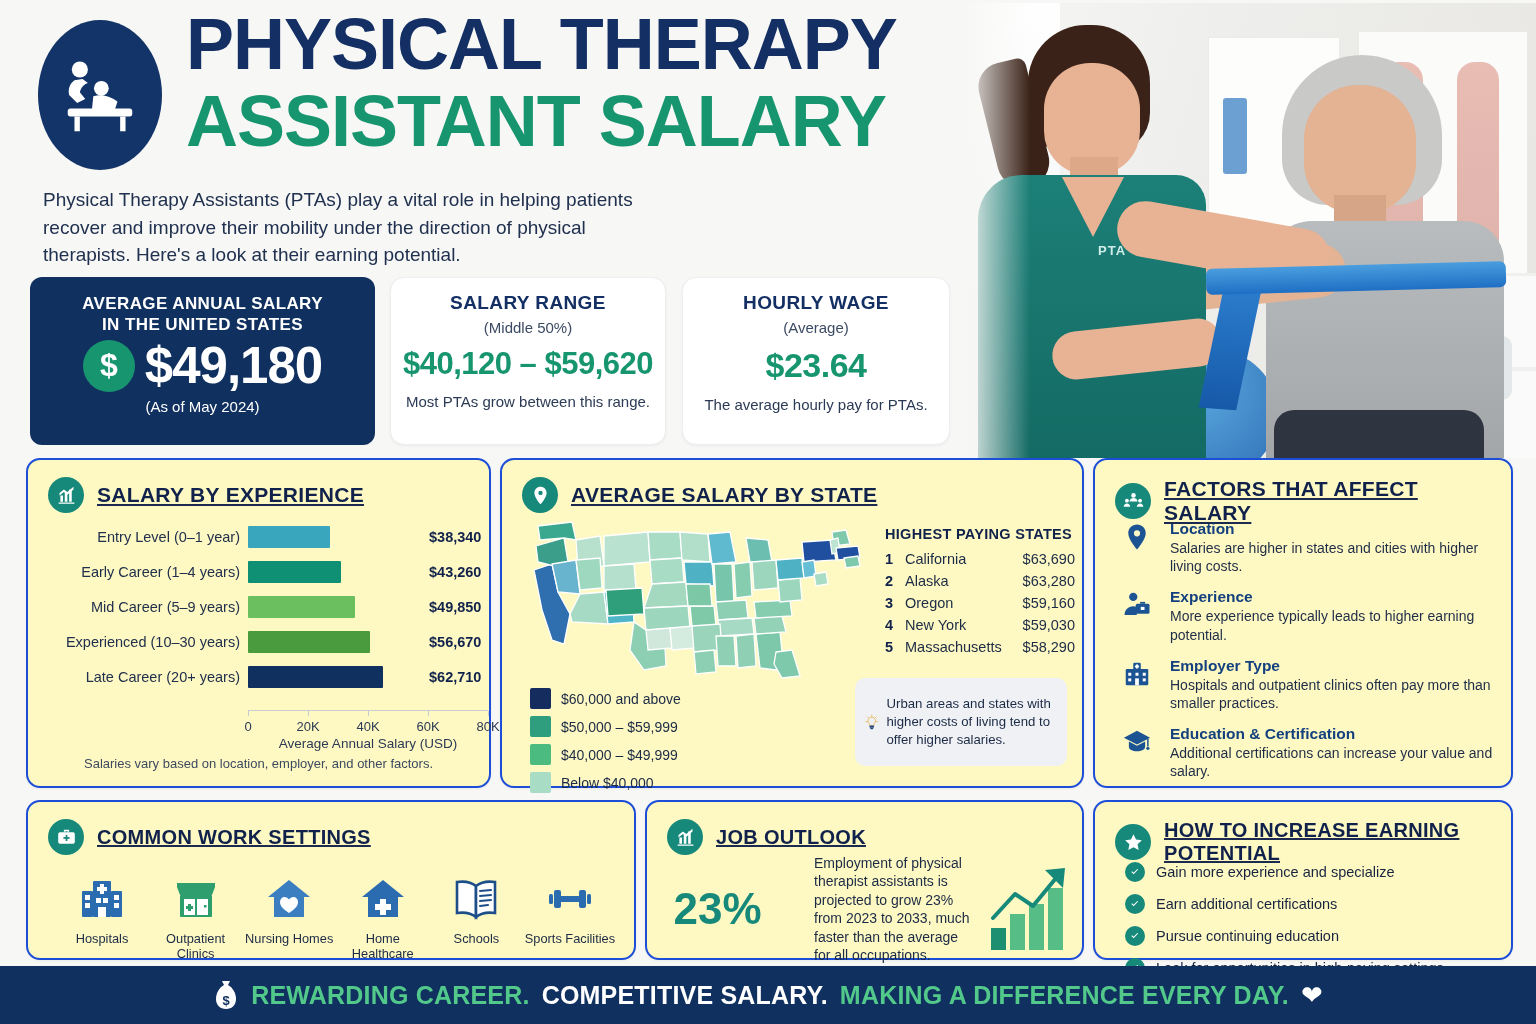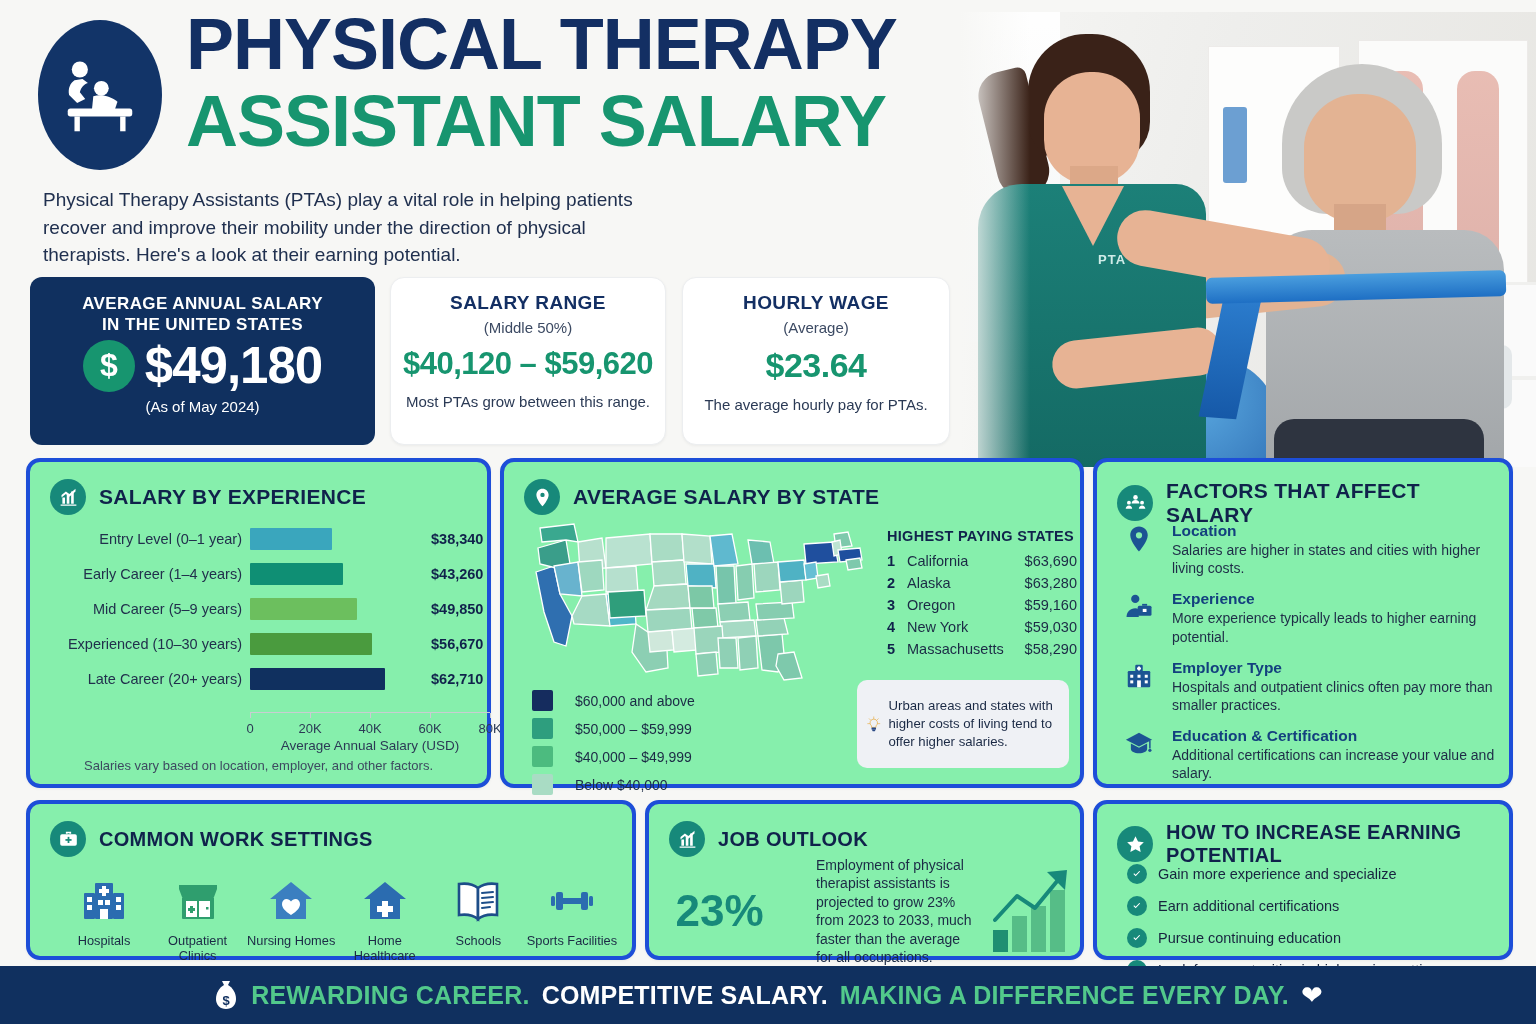--- a/index.html
+++ b/index.html
@@ -9,21 +9,21 @@
     background:#f7f7f5;
     position:relative;
     overflow:hidden;
     color:#1b2a4e;
   }
   .page { position:relative; width:1536px; height:1024px; }
 
   
   .header { position:absolute; left:0; top:0; width:1536px; height:455px; }
   .photo {
-    position:absolute; left:960px; top:12px; width:576px; height:455px;
+    position:absolute; left:960px; top:3px; width:576px; height:455px;
     overflow:hidden; background:#e9eaea;
   }
   .photo-bg { position:absolute; inset:0;
     background:
       linear-gradient(180deg,#f2f2f0 0%, #eceae6 55%, #e4e2de 100%);
   }
   .pb-wall { position:absolute; left:0; top:0; width:100%; height:100%;
     background:linear-gradient(105deg,#f6f6f4 0%,#eeeeec 40%,#e7e6e2 100%); }
   .pb-window { position:absolute; left:-10px; top:0; width:110px; height:330px;
     background:linear-gradient(180deg,#ffffff,#f3f5f6); opacity:.95; }
@@ -118,22 +118,22 @@
   .card-range { left:390px; width:276px; height:168px; }
   .card-hour { left:682px; width:268px; height:168px; }
   .card-w .ttl { font:700 19px "Liberation Sans",sans-serif; color:#132f63;
     letter-spacing:.4px; padding-top:14px; }
   .card-w .sub { font:400 15px "Liberation Sans",sans-serif; color:#3c4a63; margin-top:5px; }
   .card-w .big { font:900 31px "Liberation Sans",sans-serif; color:#17956f; margin-top:10px; letter-spacing:-.5px;}
   .card-w .big.h { font-size:34px; }
   .card-w .note { font:400 15px/1.35 "Liberation Sans",sans-serif; color:#2b3a55; margin-top:10px; }
 
   
-  .panel { position:absolute; background:#86efac; border-radius:14px;
-    border:4px solid #1d4ed8; box-shadow:0 1px 3px rgba(0,0,0,.05); }
+  .panel { position:absolute; background:#fef9c3; border-radius:14px;
+    border:2px solid #1d4ed8; box-shadow:0 1px 3px rgba(0,0,0,.05);text-decoration:underline; }
   .p-exp  { left:26px;  top:458px; width:465px; height:330px; }
   .p-map  { left:500px; top:458px; width:584px; height:330px; }
   .p-fac  { left:1093px;top:458px; width:420px; height:330px; }
   .p-work { left:26px;  top:800px; width:610px; height:160px; }
   .p-job  { left:645px; top:800px; width:439px; height:160px; }
   .p-how  { left:1093px;top:800px; width:420px; height:160px; }
 
   .phead { display:flex; align-items:center; gap:13px; padding:17px 0 0 20px; }
   .phead .bubble { width:36px; height:36px; border-radius:50%; background:#17897a;
     display:flex; align-items:center; justify-content:center; flex:0 0 36px; }
@@ -156,21 +156,21 @@
     font:400 13px "Liberation Sans",sans-serif; color:#2b3a55; }
   .axtitle { position:absolute; left:200px; top:214px; width:240px; text-align:center;
     font:400 13.5px "Liberation Sans",sans-serif; color:#2b3a55; }
   .footnote { position:absolute; left:0; top:296px; width:100%; text-align:center;
     font:400 13px "Liberation Sans",sans-serif; color:#3d4a60; }
 
   
   .mapbox { position:absolute; left:22px; top:58px; width:350px; height:185px; }
   .mapbox svg { width:100%; height:100%; }
   .legend { position:absolute; left:28px; top:228px; }
-  .lrow { display:flex; align-items:center; gap:22px; margin-bottom:7px; }
+  .lrow { display:flex; align-items:center; gap:10px; margin-bottom:7px; }
   .lsw { width:21px; height:21px; border-radius:2px; }
   .ltxt { font:400 14px "Liberation Sans",sans-serif; color:#1b2a45; }
 
   .states { position:absolute; left:383px; top:66px; width:190px; }
   .sthead { font:700 14.5px "Liberation Sans",sans-serif; color:#10224b;
     letter-spacing:.3px; margin-bottom:9px; }
   .strow { display:flex; align-items:baseline; font:400 14.5px "Liberation Sans",sans-serif;
     color:#1b2a45; margin-bottom:6px; }
   .strank { width:20px; font-weight:700; color:#10224b; }
   .stname { flex:1; }

